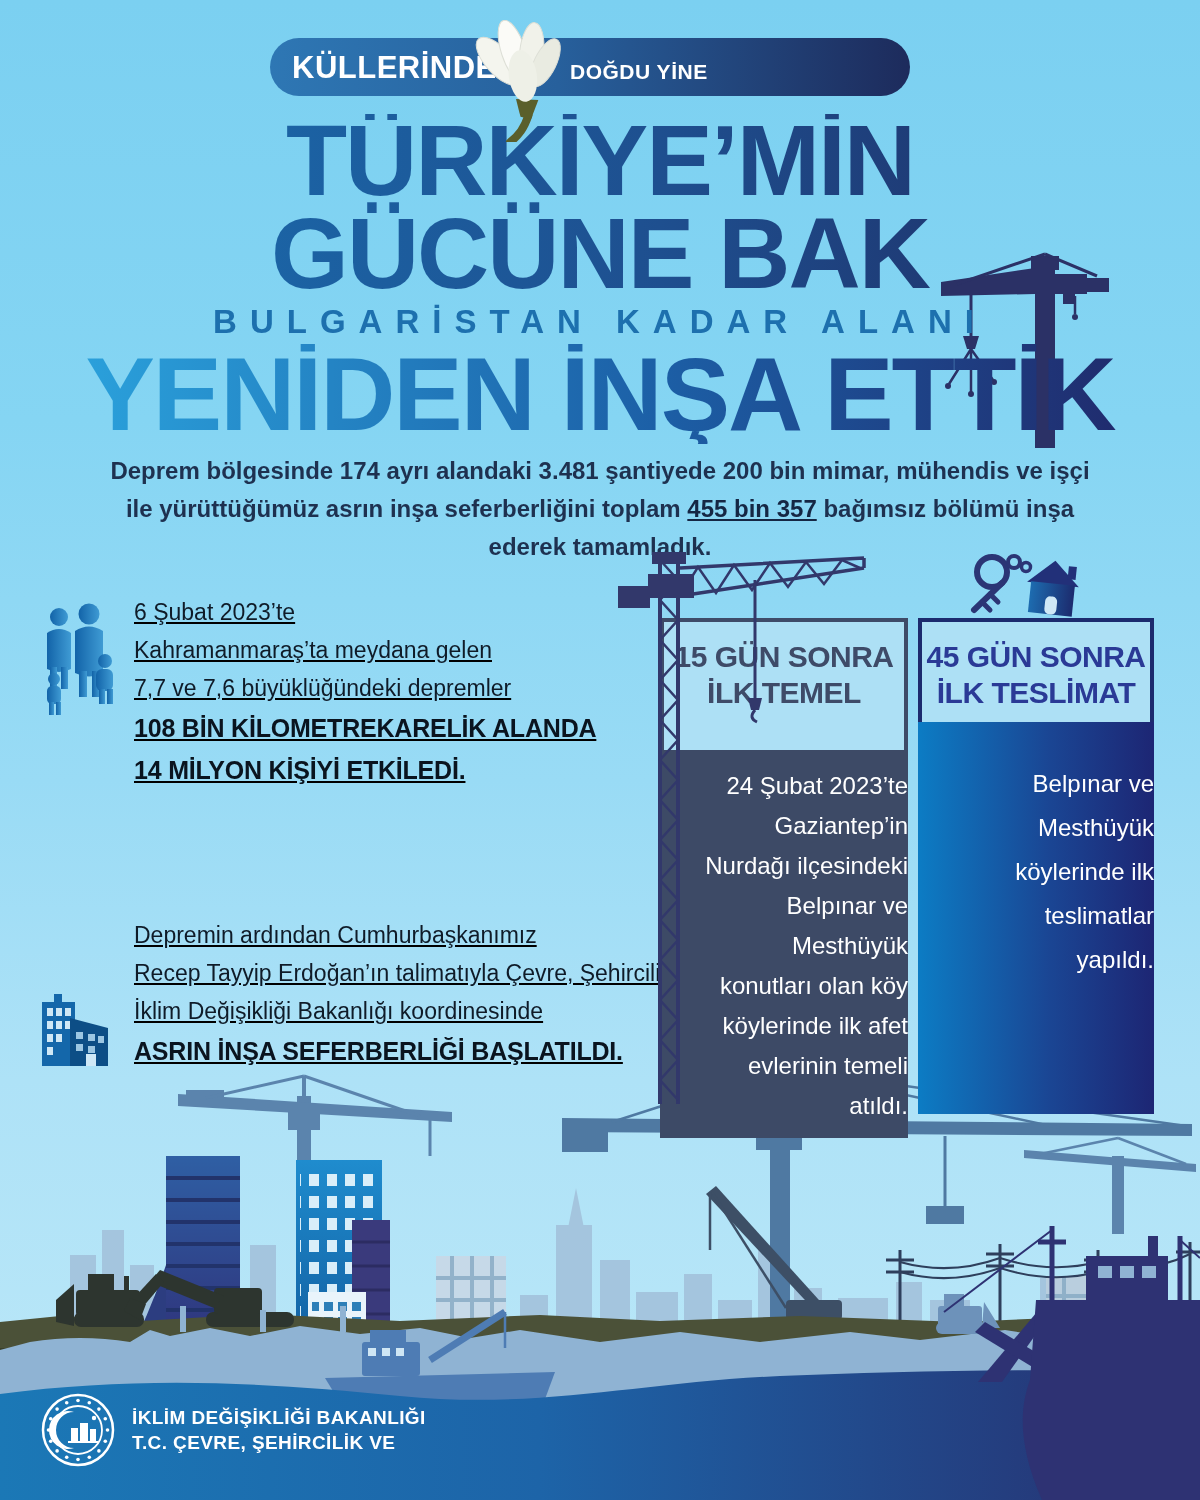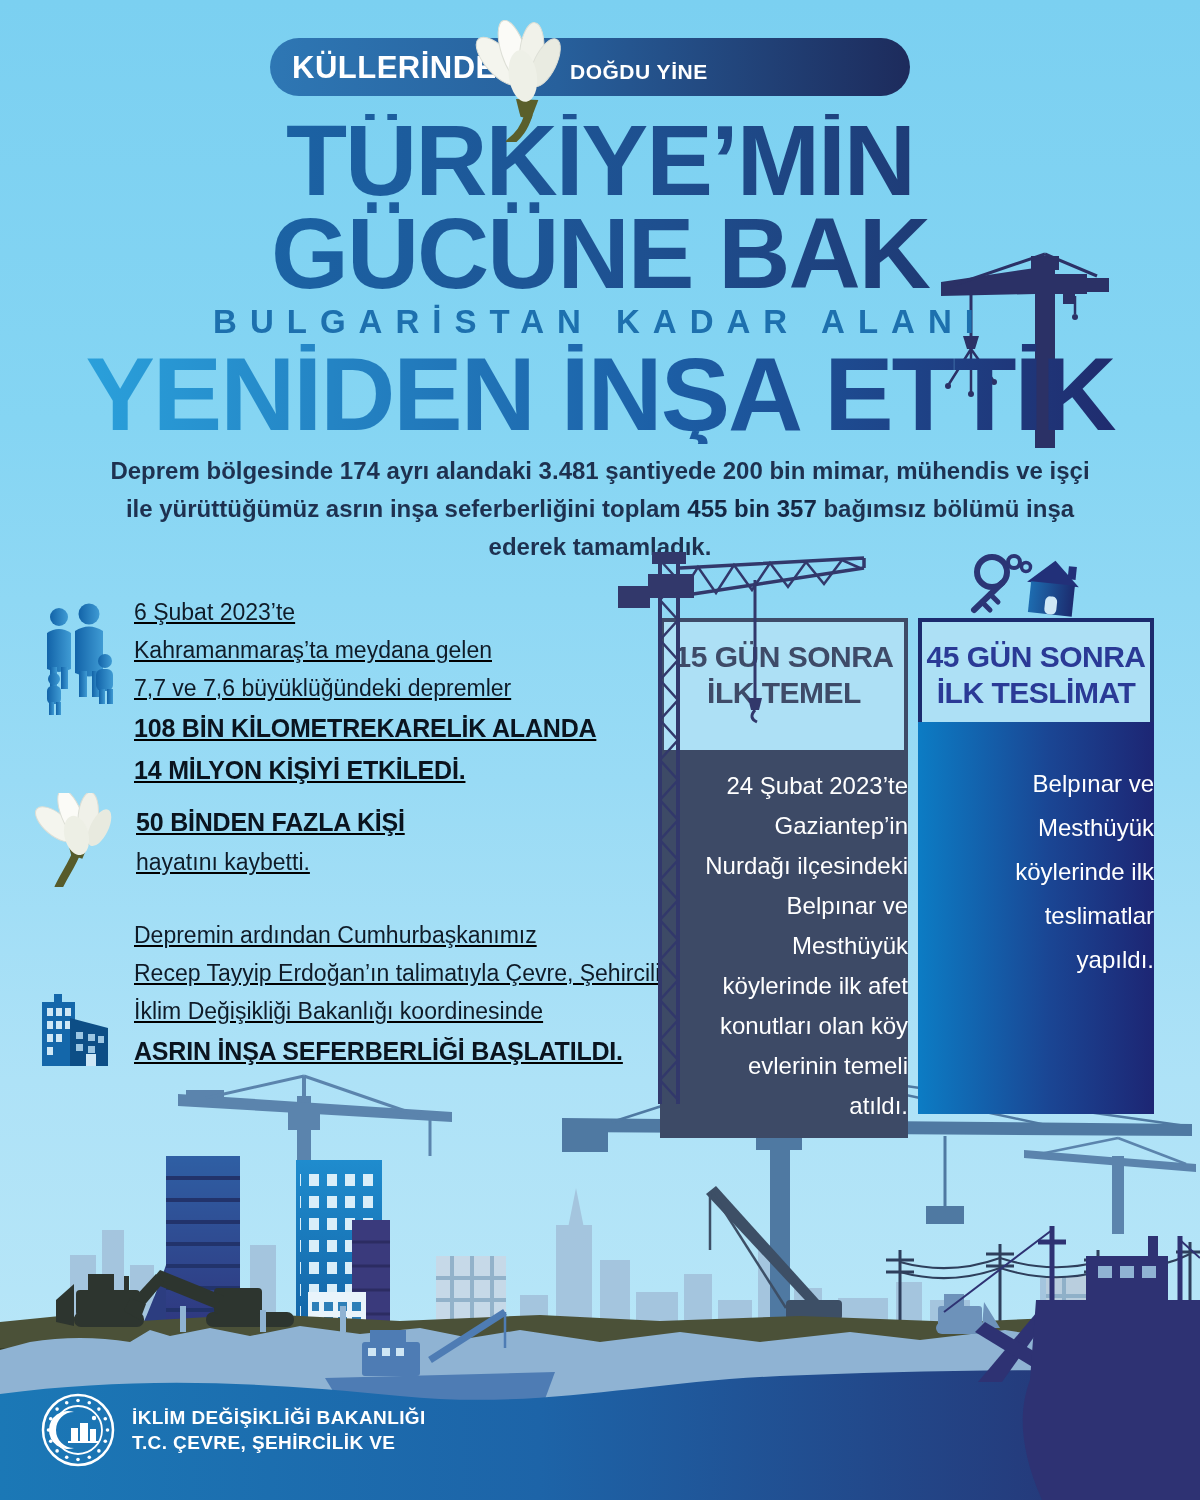--- a/index.html
+++ b/index.html
@@ -23,21 +23,21 @@
     font-size:33px;letter-spacing:13px;color:#1d70ae;z-index:2;white-space:nowrap;}
   .title2{position:absolute;left:0;top:344px;width:1200px;text-align:center;font-weight:bold;
     font-size:104px;line-height:100px;letter-spacing:-2px;z-index:2;
     background:linear-gradient(90deg,#2ba4de 4%,#1c5fa6 55%,#20286a 96%);
     -webkit-background-clip:text;background-clip:text;color:transparent;white-space:nowrap;}
   .title-crane{position:absolute;left:935px;top:252px;width:230px;height:196px;z-index:1;}
   
   .intro{position:absolute;left:80px;top:452px;width:1040px;text-align:center;z-index:2;
     font-size:24px;font-weight:bold;color:#1e3150;line-height:38px;}
   .intro .line{white-space:nowrap;}
-  .intro b{font-weight:bold;color:#152744;}
+  .intro b{font-weight:bold;color:#152744;text-decoration:underline;}
   
   .stat{position:absolute;display:flex;gap:20px;z-index:2;text-decoration:underline;}
   .stat-icon{flex:0 0 72px;position:relative;}
   .stat-text{padding-top:0;}
   .stat .r{font-size:23px;color:#0f1b28;line-height:38px;white-space:nowrap;}
   .stat .b{font-size:25px;font-weight:bold;color:#0a141f;line-height:42px;white-space:nowrap;letter-spacing:-0.2px;}
   #stat1{left:42px;top:593px;}
   #stat2{left:30px;top:793px;}
   #stat3{left:42px;top:916px;}
   #stat1 .stat-icon svg{margin-top:8px;}
@@ -147,39 +147,20 @@
     </div>
     <div class="stat-text">
       <div class="r">6 Şubat 2023’te</div>
       <div class="r">Kahramanmaraş’ta meydana gelen</div>
       <div class="r">7,7 ve 7,6 büyüklüğündeki depremler</div>
       <div class="b">108 BİN KİLOMETREKARELİK ALANDA</div>
       <div class="b">14 MİLYON KİŞİYİ ETKİLEDİ.</div>
     </div>
   </div>
 
-  <div class="stat" id="stat2">
-    <div class="stat-icon">
-      <svg width="86" height="94" viewBox="0 0 86 94">
-        <g transform="rotate(-14 48 40)">
-          <path d="M44,56 C34,70 26,76 16,88" stroke="#565b2b" stroke-width="8" fill="none" stroke-linecap="round"></path>
-          <polygon points="36,44 58,50 46,66 36,60" fill="#565b2b"></polygon>
-          <ellipse cx="28" cy="26" rx="11" ry="24" transform="rotate(-36 28 26)" fill="#f4f5ee" stroke="#dcded5" stroke-width="1"></ellipse>
-          <ellipse cx="46" cy="20" rx="10" ry="26" transform="rotate(-8 46 20)" fill="#fbfbf7" stroke="#dcded5" stroke-width="1"></ellipse>
-          <ellipse cx="62" cy="26" rx="10" ry="24" transform="rotate(20 62 26)" fill="#f0f1e9" stroke="#dcded5" stroke-width="1"></ellipse>
-          <ellipse cx="70" cy="40" rx="9" ry="20" transform="rotate(40 70 40)" fill="#e8eadf"></ellipse>
-          <ellipse cx="46" cy="42" rx="12" ry="20" fill="#edefe5"></ellipse>
-        </g>
-      </svg>
-    </div>
-    <div class="stat-text" style="padding-top:8px;">
-      <div class="b">50 BİNDEN FAZLA KİŞİ</div>
-      <div class="r">hayatını kaybetti.</div>
-    </div>
-  </div>
 
   <div class="stat" id="stat3">
     <div class="stat-icon">
       <svg width="70" height="76" viewBox="0 0 70 76">
         <rect x="12" y="2" width="8" height="10" fill="#1467aa"></rect>
         <rect x="0" y="10" width="33" height="64" fill="#1467aa"></rect>
         <g fill="#cfe8f6">
           <rect x="5" y="16" width="6" height="8"></rect>
             <rect x="14" y="16" width="6" height="8"></rect>
             <rect x="23" y="16" width="6" height="8"></rect>
@@ -213,22 +194,22 @@
     <div class="card-head">
       <div>15 GÜN SONRA</div>
       <div>İLK TEMEL</div>
     </div>
     <div class="card-body">
       <div>24 Şubat 2023’te</div>
       <div>Gaziantep’in</div>
       <div>Nurdağı ilçesindeki</div>
       <div>Belpınar ve</div>
       <div>Mesthüyük</div>
+      <div>konutları olan köy</div>
       <div>köylerinde ilk afet</div>
-      <div>konutları olan köy</div>
       <div>evlerinin temeli</div>
       <div>atıldı.</div>
     </div>
   </div>
 
   <svg class="card-crane" viewBox="0 0 260 560">
     <g stroke="#32386b" fill="none" stroke-width="4">
       <path d="M42,6 V552 M60,6 V552"></path>
       <path stroke-width="2.5" d="M42,8 L60,28 L42,48 L60,68 L42,88 L60,108 L42,128 L60,148 L42,168 L60,188 L42,208 L60,228 L42,248 L60,268 L42,288 L60,308 L42,328 L60,348 L42,368 L60,388 L42,408 L60,428 L42,448 L60,468 L42,488 L60,508 L42,528 L60,548"></path>
       <path stroke-width="3.5" d="M62,16 L246,6 M62,44 L246,16 M246,6 V16"></path>

